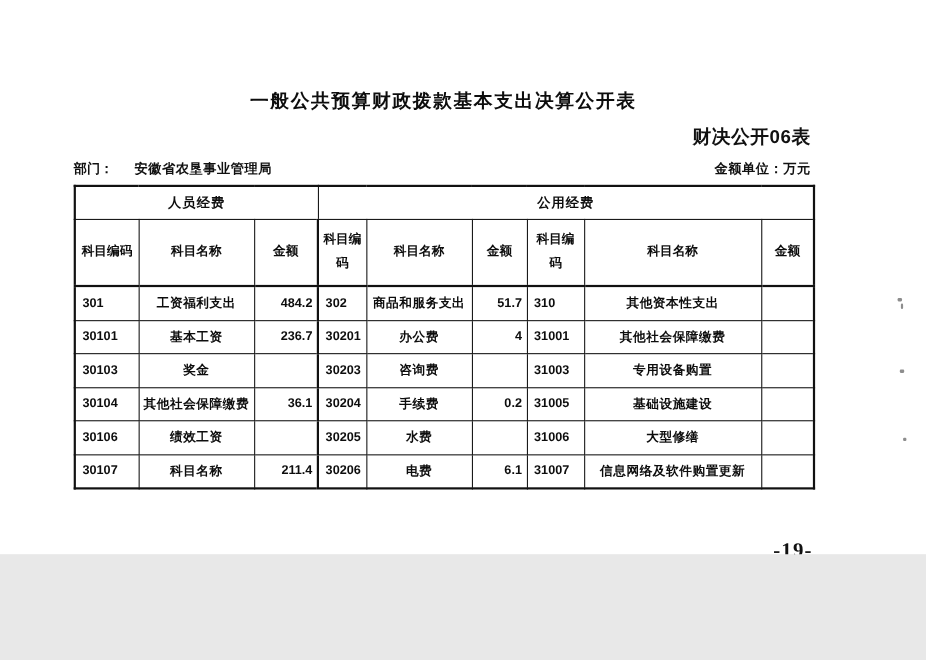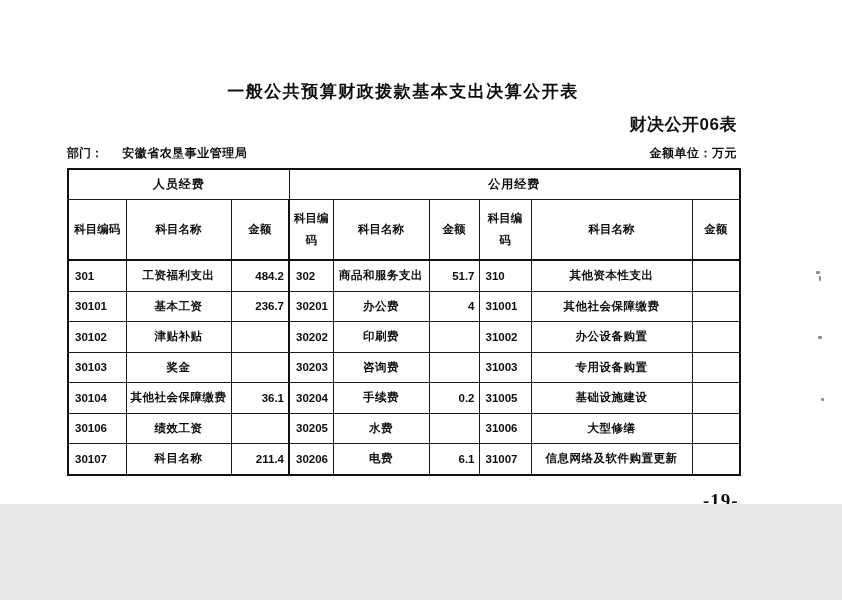--- a/index.html
+++ b/index.html
@@ -118,31 +118,20 @@
           <td class="name">基本工资</td>
           <td class="amount">236.7</td>
           <td class="code sec">30201</td>
           <td class="name">办公费</td>
           <td class="amount">4</td>
           <td class="code">31001</td>
           <td class="name">其他社会保障缴费</td>
           <td class="amount"></td>
         </tr>
         <tr>
-          <td class="code">30102</td>
-          <td class="name">津贴补贴</td>
-          <td class="amount"></td>
-          <td class="code sec">30202</td>
-          <td class="name">印刷费</td>
-          <td class="amount"></td>
-          <td class="code">31002</td>
-          <td class="name">办公设备购置</td>
-          <td class="amount"></td>
-        </tr>
-        <tr>
           <td class="code">30103</td>
           <td class="name">奖金</td>
           <td class="amount"></td>
           <td class="code sec">30203</td>
           <td class="name">咨询费</td>
           <td class="amount"></td>
           <td class="code">31003</td>
           <td class="name">专用设备购置</td>
           <td class="amount"></td>
         </tr>

